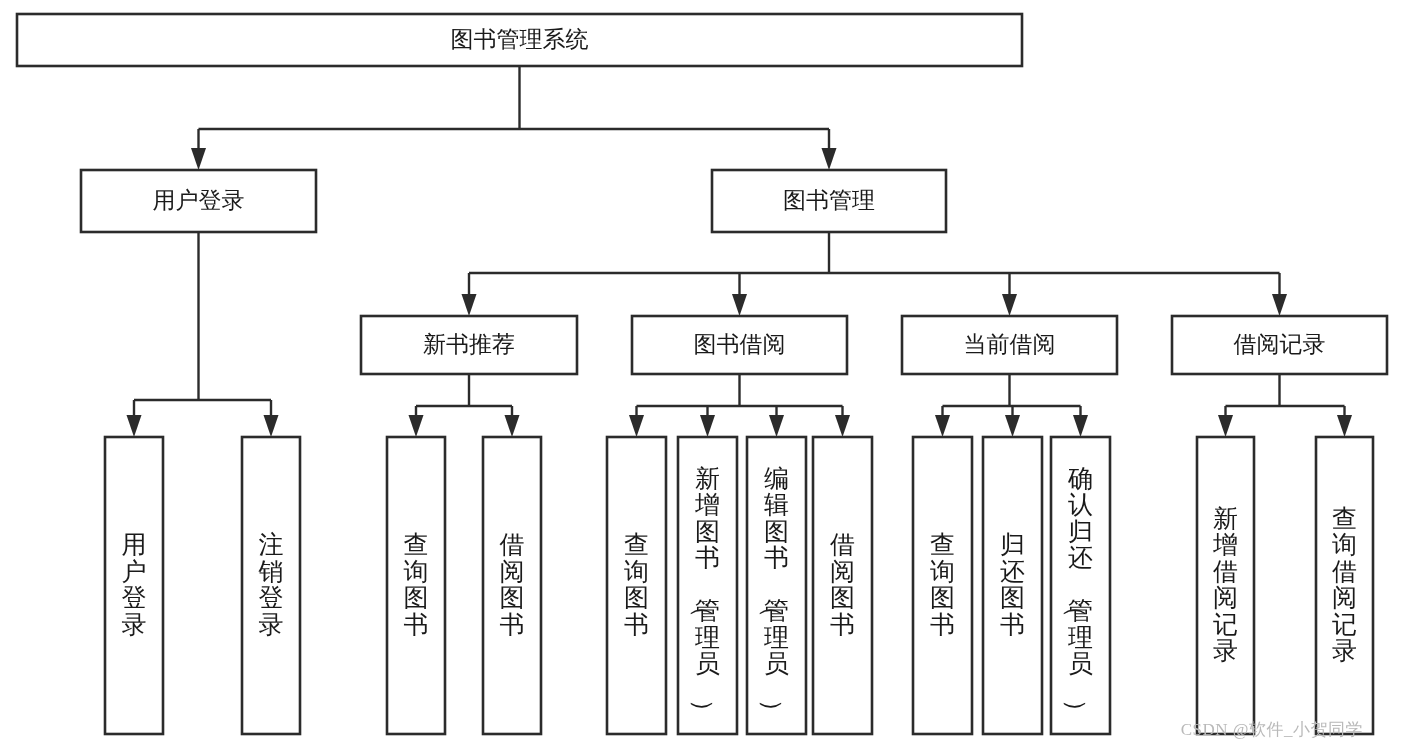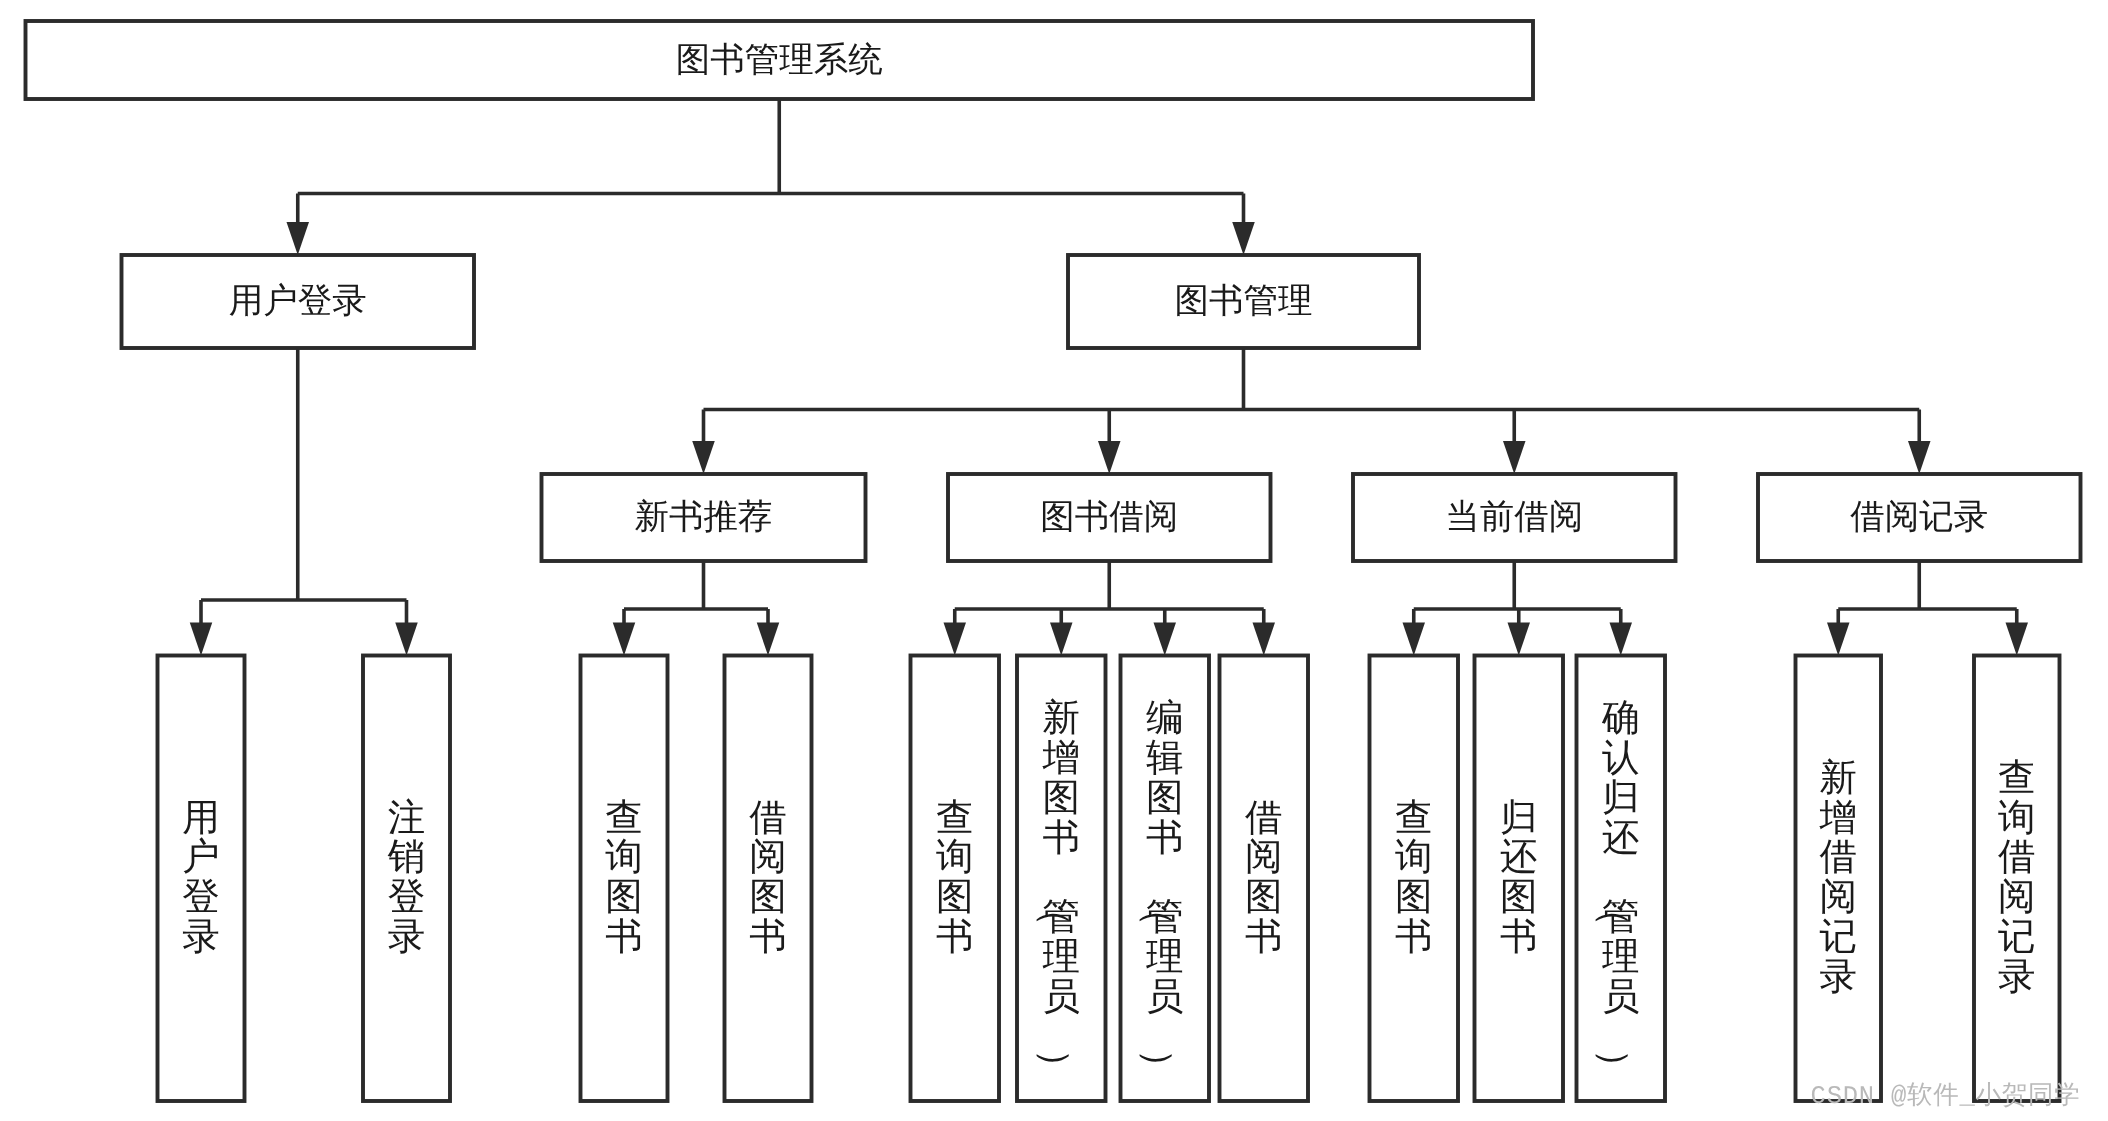--- a/index.html
+++ b/index.html
@@ -11,21 +11,20 @@
     width: 1405px;
     height: 747px;
     font-family: "Liberation Sans", "DejaVu Sans", sans-serif;
     overflow: hidden;
   }
   #diagram-root {
     position: relative;
     width: 1375px;
     height: 747px;
     background: #ffffff;
-    padding-left: 24px;
   }
   svg.diagram-canvas {
     position: absolute;
     top: 0;
     left: 0;
     width: 1405px;
     height: 747px;
     display: block;
   }
   .node-rect {
@@ -53,21 +52,21 @@
   .node-label-v {
     font-family: "Liberation Sans", "DejaVu Sans", sans-serif;
     font-size: 25px;
     fill: #1a1a1a;
     text-anchor: middle;
   }
   .watermark {
     position: absolute;
     right: 12px;
     bottom: 6px;
-    font-family: Liberation Mono, monospace;
+    font-family: Liberation Serif, serif;
     font-size: 17px;
     color: #b9b9b9;
     white-space: nowrap;
     letter-spacing: 0.5px;
     user-select: none;
   }
 </style>
 </head>
 <body>
 

